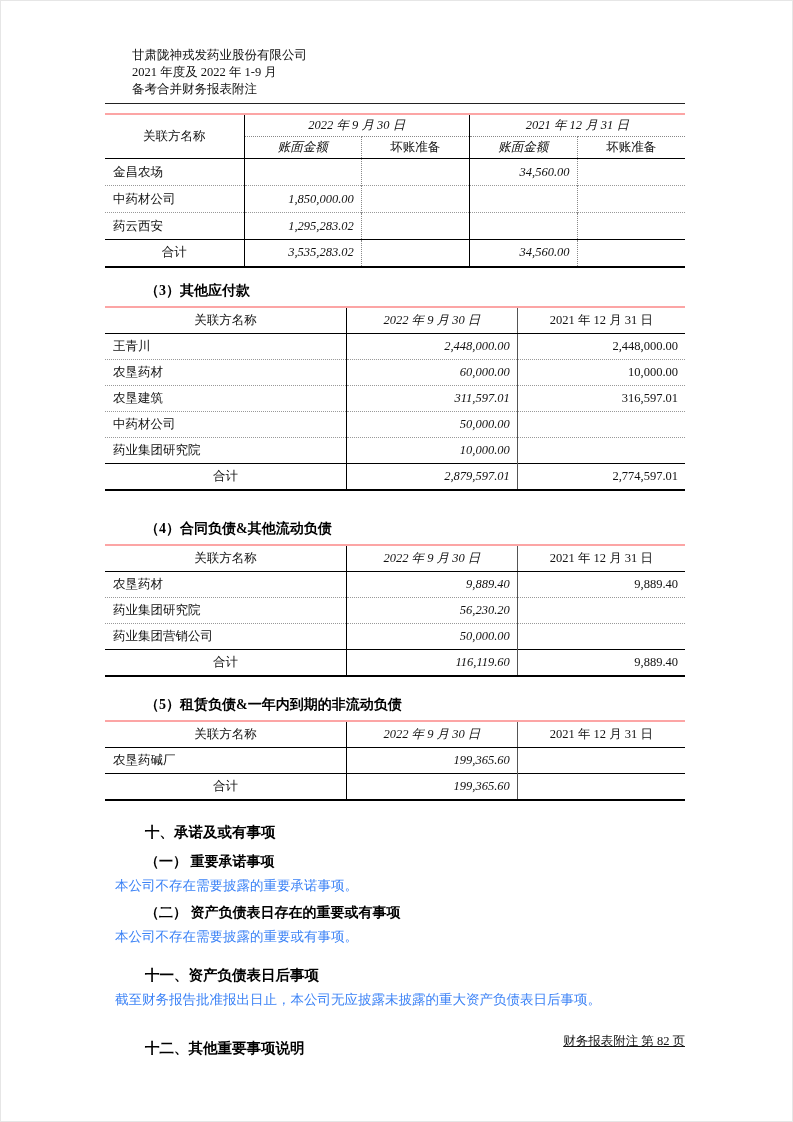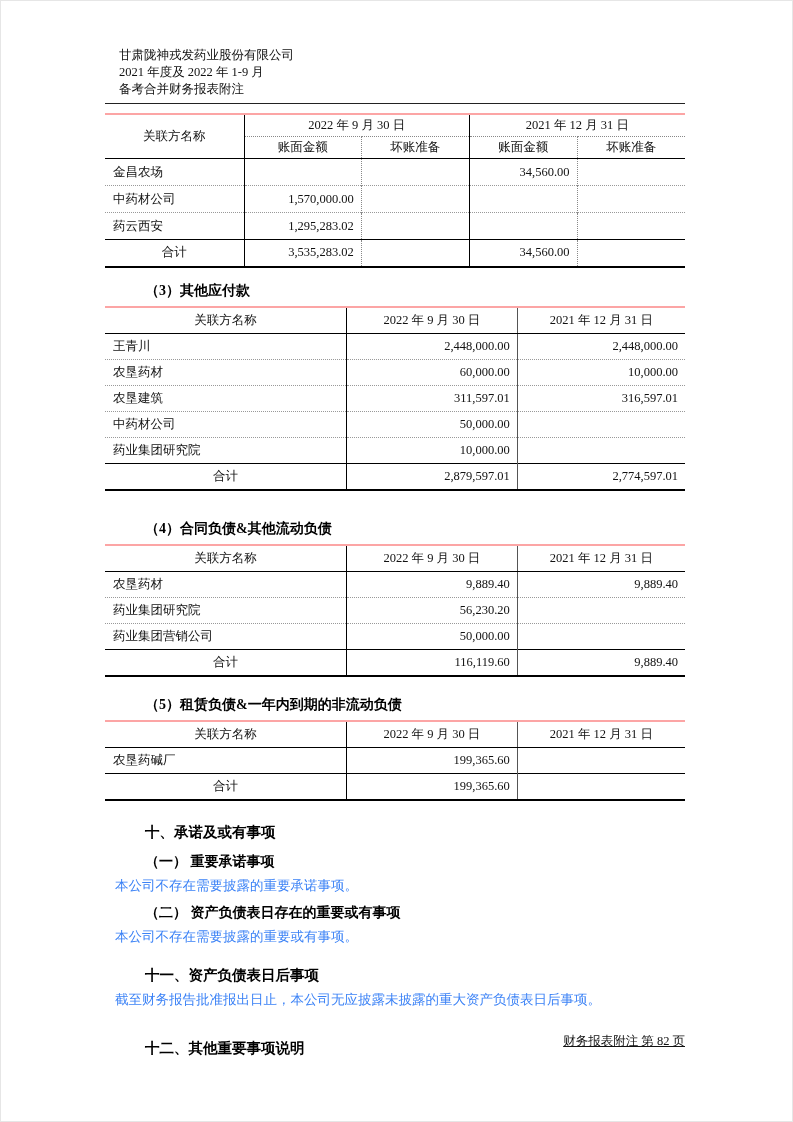--- a/index.html
+++ b/index.html
@@ -10,31 +10,31 @@
     height: 1122px;
     background: #ffffff;
     font-family: "Liberation Serif", "DejaVu Serif", serif;
     color: #1a1a1a;
     box-shadow: inset 0 0 0 1px #e6e6e6;
     overflow: hidden;
   }
   .content { position: absolute; left: 105px; top: 47px; width: 580px; }
 
   
-  .doc-header { margin-left: 14px; font-size: 12.5px; line-height: 17px; color: #111; }
+  .doc-header { margin-left: 27px; font-size: 12.5px; line-height: 17px; color: #111; }
   .header-rule { border: none; border-top: 1.5px solid #222; margin-top: 5px; }
 
   
   table { width: 100%; border-collapse: collapse; table-layout: fixed; font-size: 12.5px; color: #111; }
   table.outer { border-top: 2px solid #fca5a5; border-bottom: 2px solid #000; }
   td { padding: 4px 6px; height: 24px; vertical-align: middle; overflow: hidden; white-space: nowrap; }
   td.center { text-align: center; }
   td.num { text-align: right; padding-right: 7px; }
   td.name { text-align: left; padding-left: 8px; }
-  .vs { border-left: 1.5px solid #000; }      
+  .vs { border-left: 1.5px solid #000; font-style: italic; }      
   .vm { border-left: 1px solid #555; }        
   .vd { border-left: 1px dotted #888; }       
   tr.h1 td.group { border-bottom: 1px dotted #888; }
   tr.h2 td, td.name-h { border-bottom: 1.5px solid #000; }
   tr.h td { border-bottom: 1.5px solid #000; }
   tr.data td { border-top: 1px dotted #999; }
   tr.data.first td { border-top: none; }
   tr.total td { border-top: 1px solid #000; }
 
   
@@ -95,21 +95,21 @@
       </tr>
       <tr class="data first">
         <td class="name">金昌农场</td>
         <td class="num vs"></td>
         <td class="num vd"></td>
         <td class="num vs">34,560.00</td>
         <td class="num vd"></td>
       </tr>
       <tr class="data">
         <td class="name">中药材公司</td>
-        <td class="num vs">1,570,000.00</td>
+        <td class="num vs">1,850,000.00</td>
         <td class="num vd"></td>
         <td class="num vs"></td>
         <td class="num vd"></td>
       </tr>
       <tr class="data">
         <td class="name">药云西安</td>
         <td class="num vs">1,295,283.02</td>
         <td class="num vd"></td>
         <td class="num vs"></td>
         <td class="num vd"></td>

